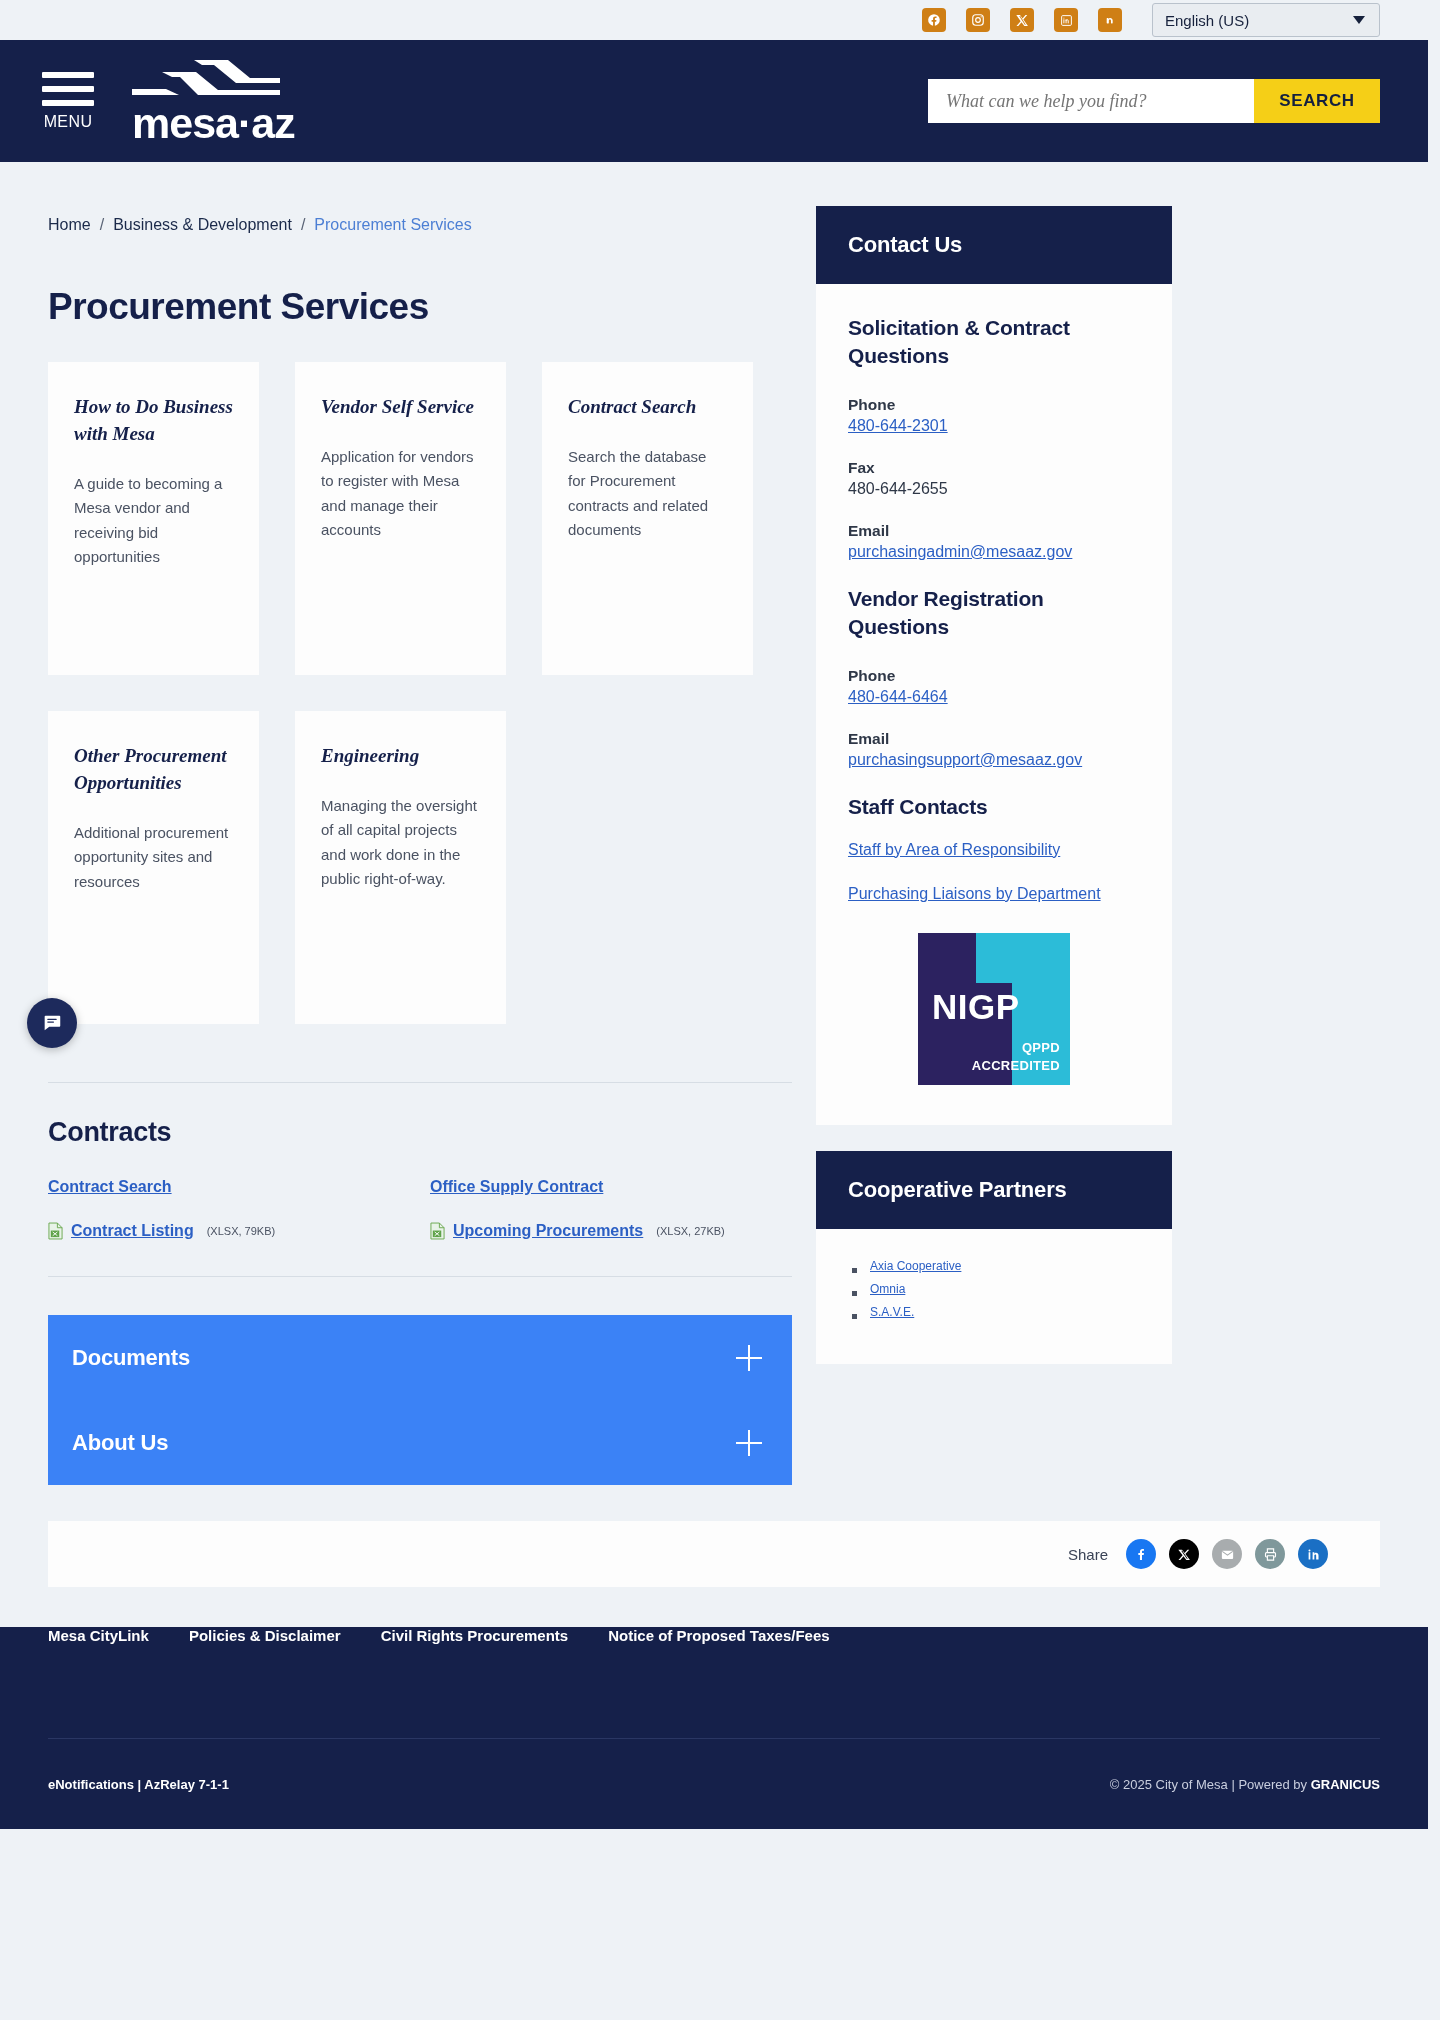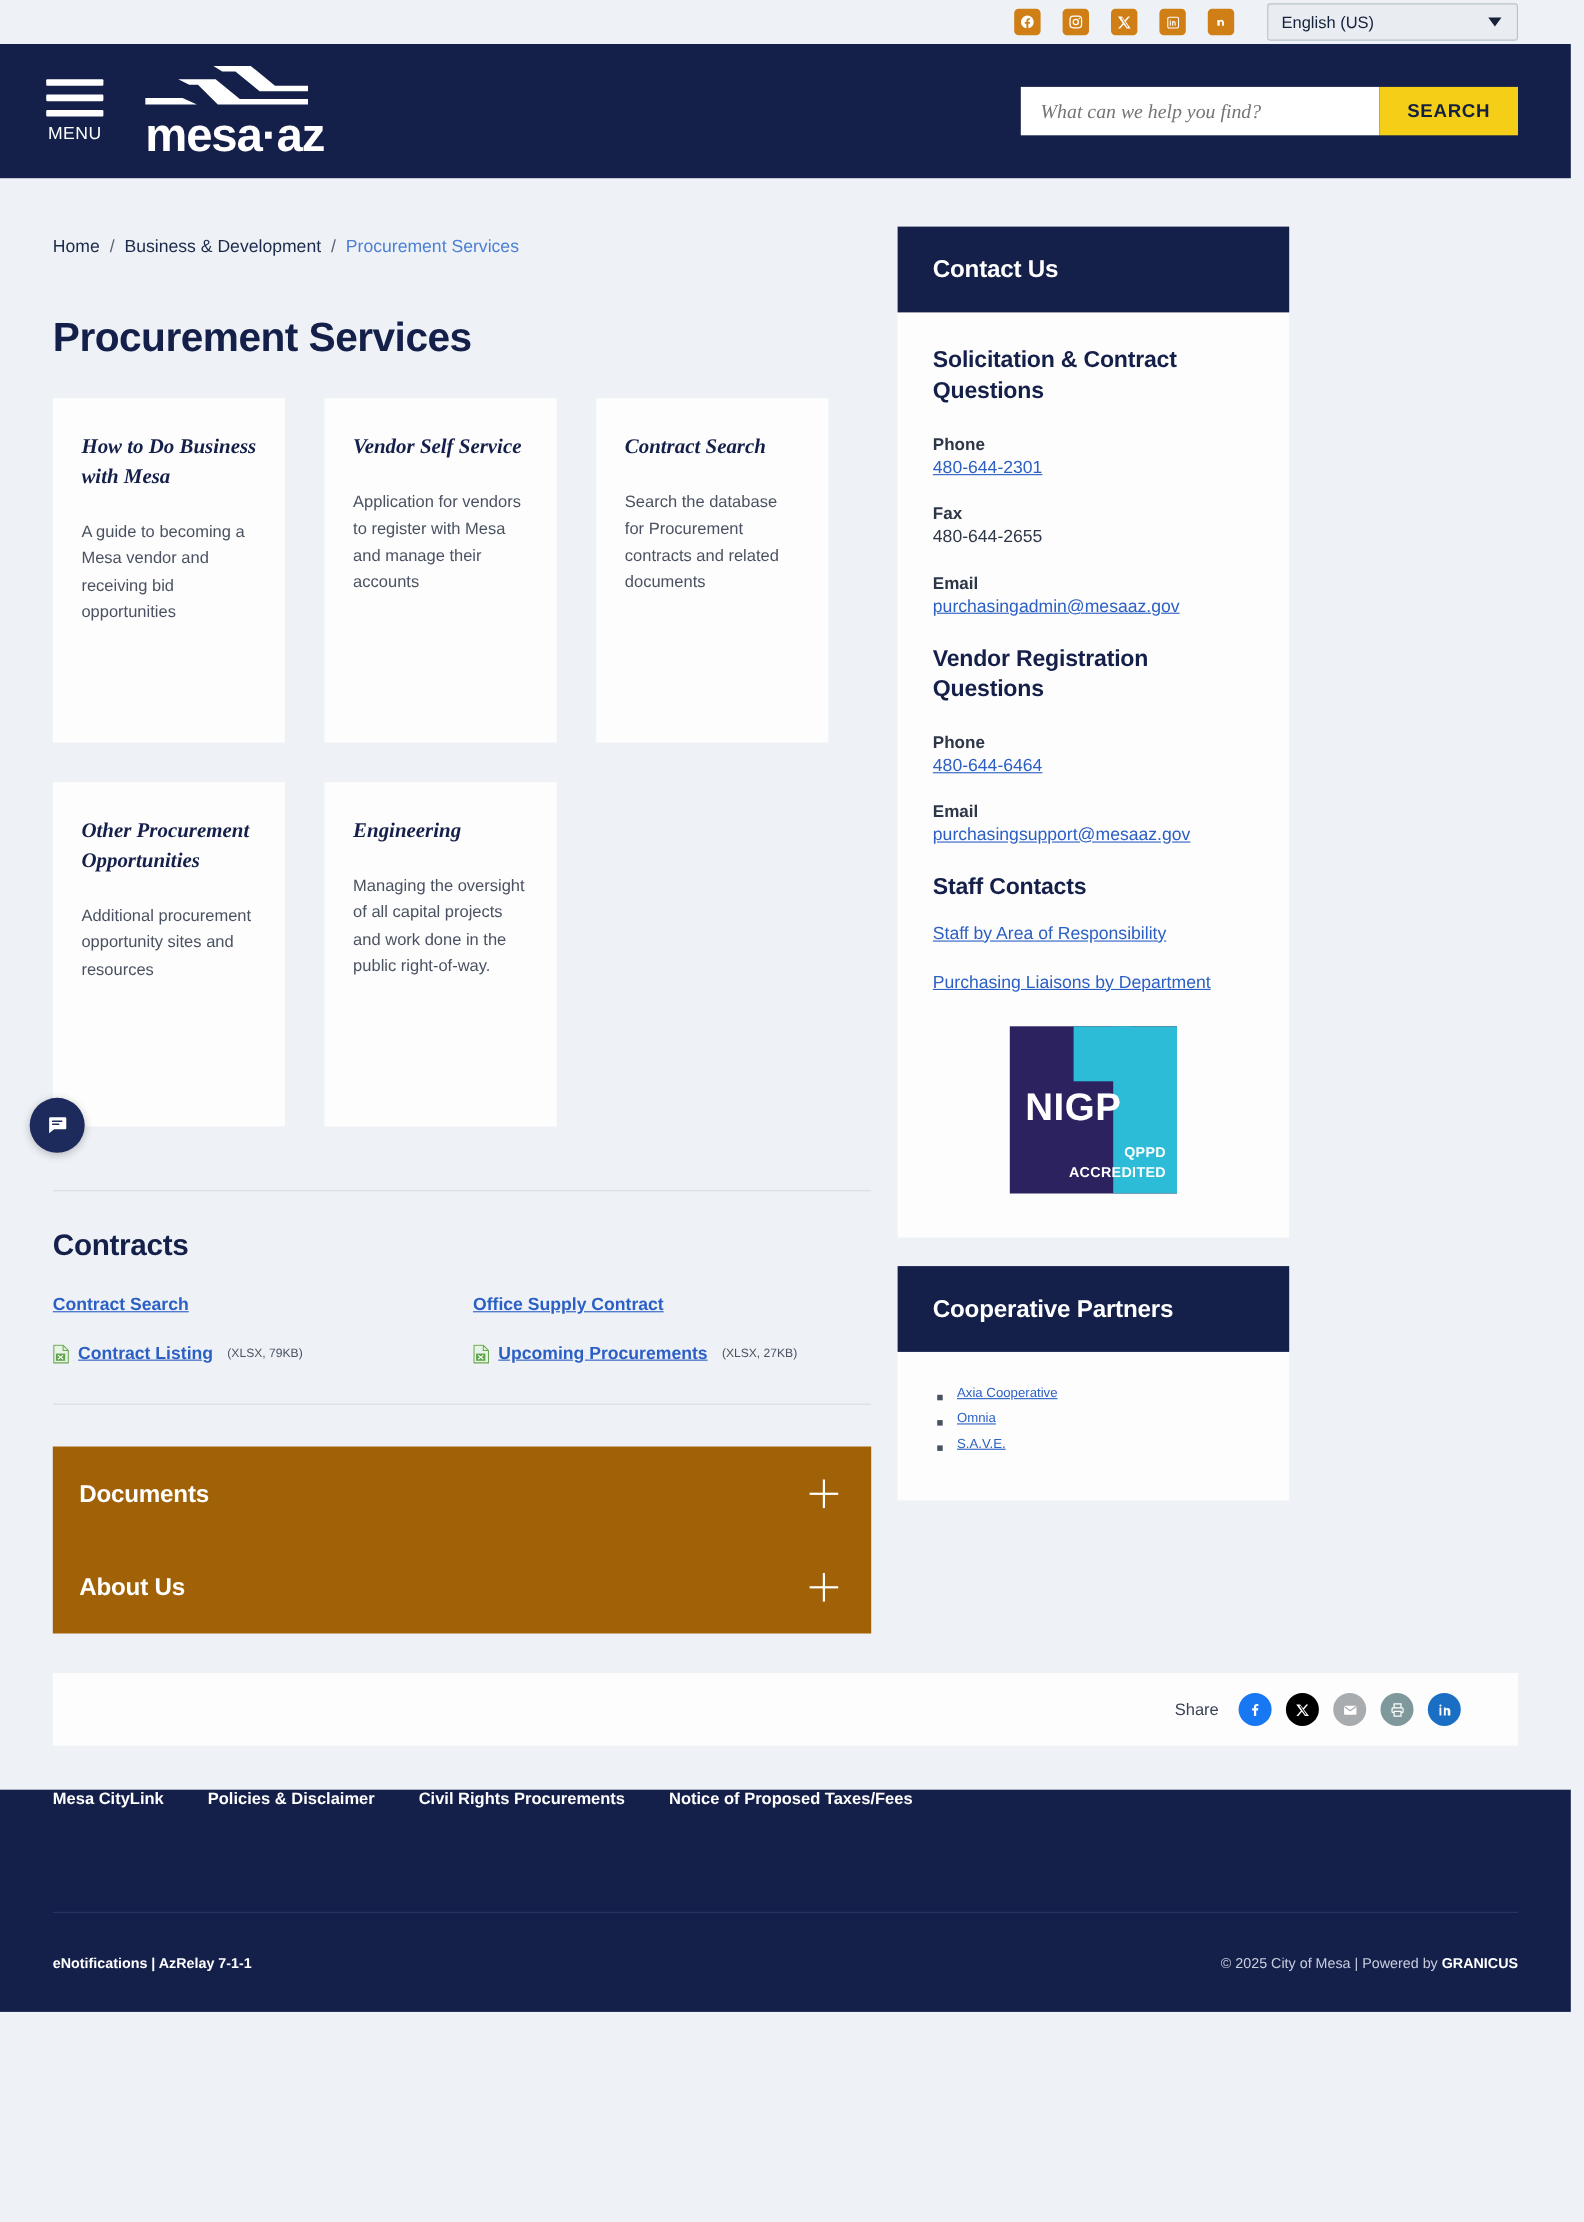--- a/index.html
+++ b/index.html
@@ -209,21 +209,21 @@
   .file-row { display: flex; align-items: center; gap: 8px; }
   .xls-icon { width: 15px; height: 18px; flex: 0 0 auto; }
   .file-meta {
     font-size: 11px;
     color: #4a5262;
     margin-left: 5px;
     white-space: nowrap;
   }
 
   
-  .accordion { margin-top: 38px; background: #a16207; }
+  .accordion { margin-top: 38px; background: #3b82f6; }
   .acc-item {
     height: 85px;
     display: flex; align-items: center; justify-content: space-between;
     padding: 0 30px 0 24px;
     color: #fff;
     cursor: pointer;
   }
   .acc-label { font-size: 22px; font-weight: 700; letter-spacing: -.2px; }
   .plus { position: relative; width: 26px; height: 26px; }
   .plus::before, .plus::after {

